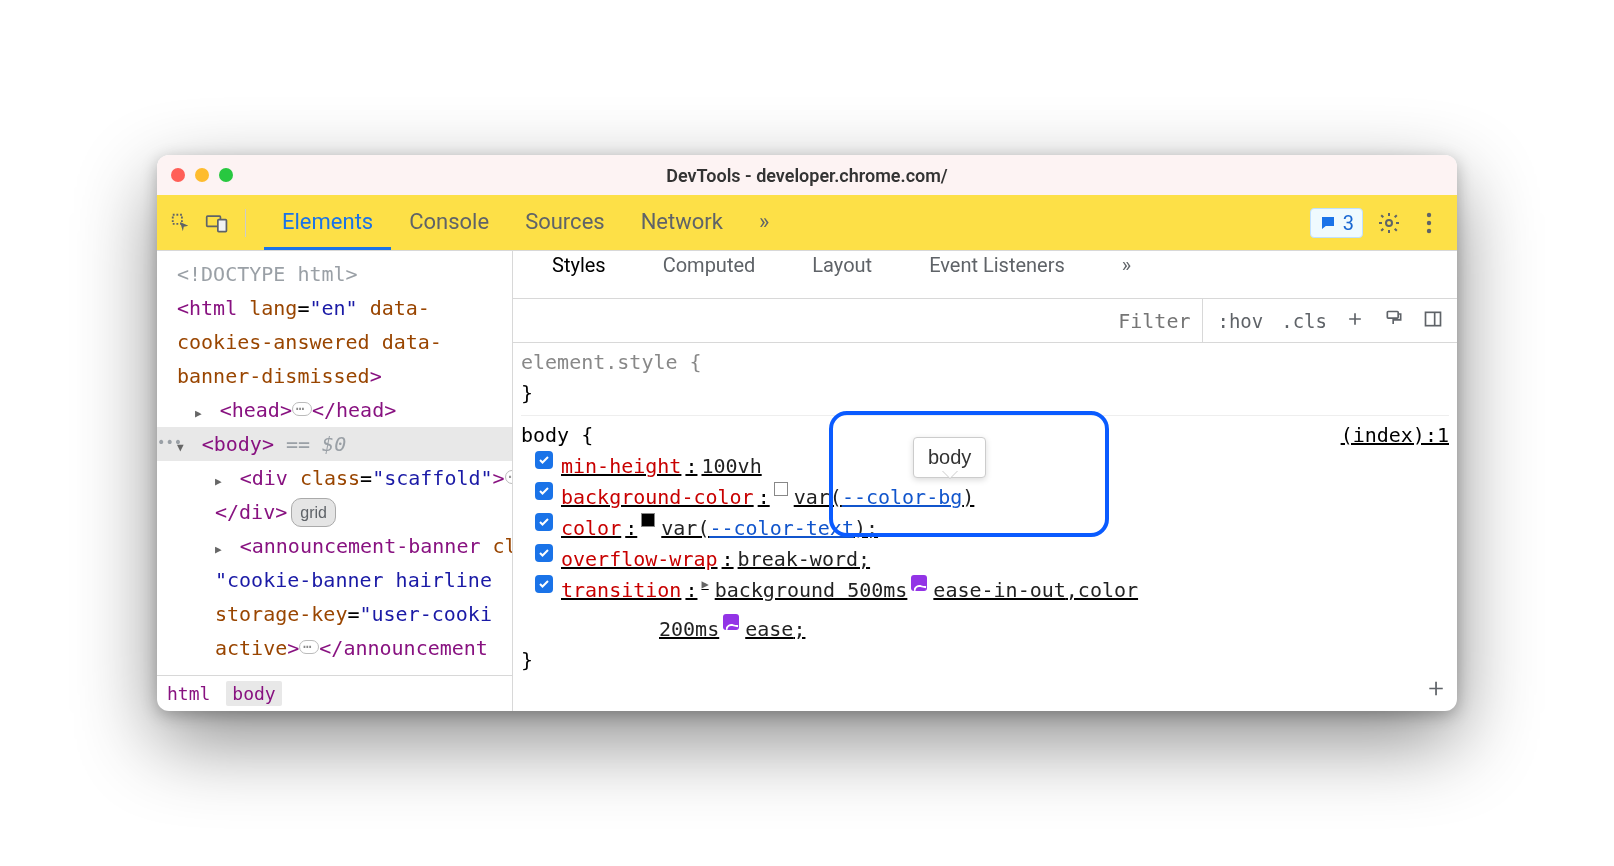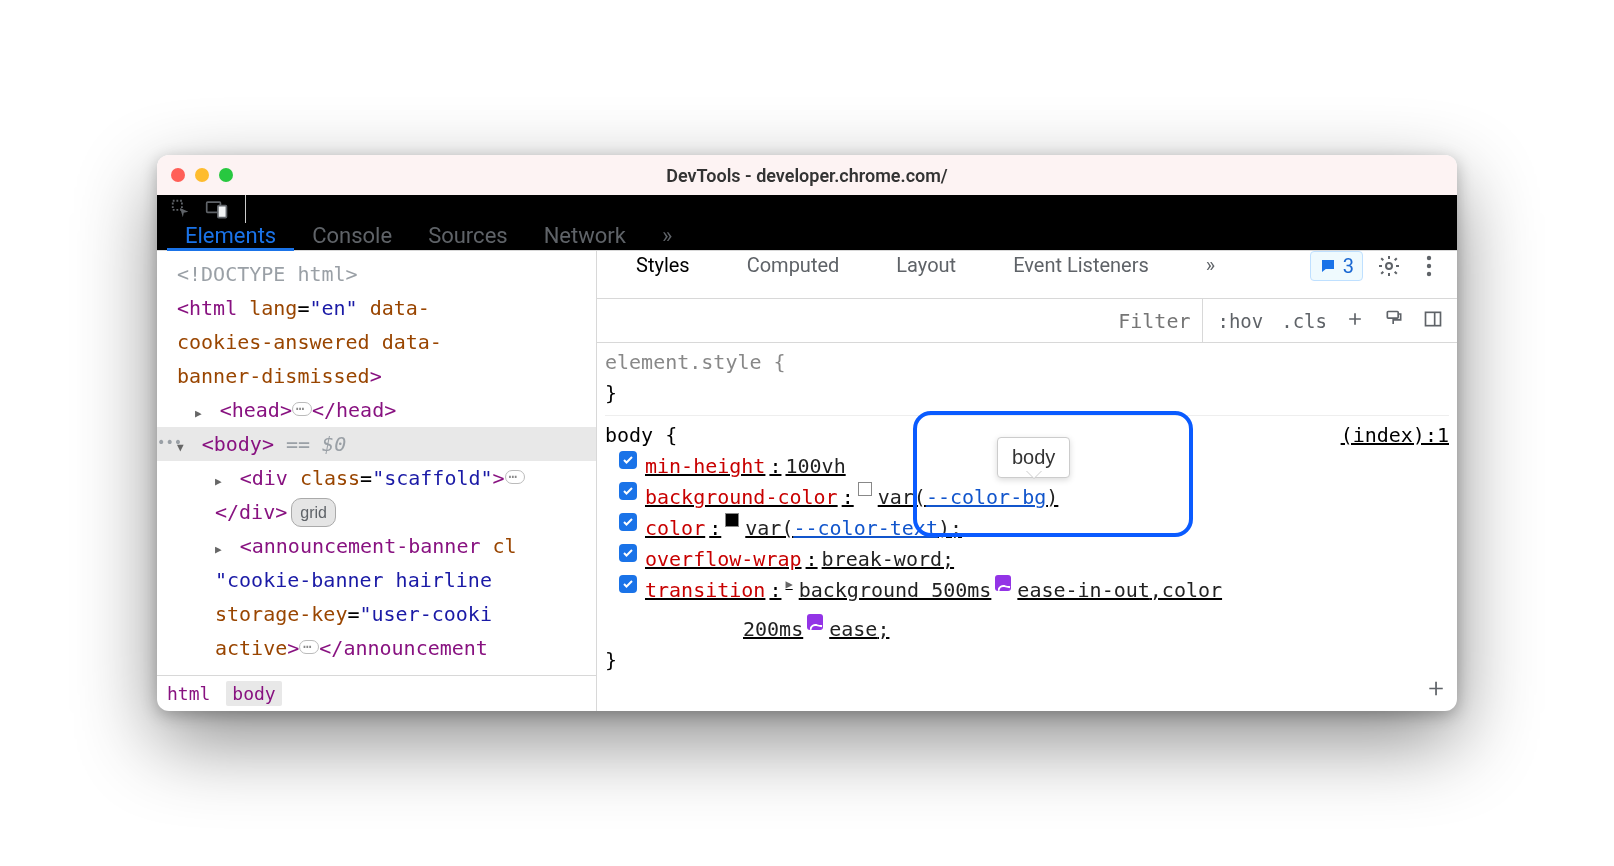--- a/index.html
+++ b/index.html
@@ -36,26 +36,25 @@
   position: absolute;
   left: 0; right: 0;
   text-align: center;
   font-weight: 600;
   font-size: 18px;
   color: #333;
   pointer-events: none;
 }
 .toolbar {
   height: 56px;
-  background: #000000;
+  background: #fde047;
   border-bottom: 1px solid #d8d8d8;
   display: flex;
   align-items: stretch;
   padding-left: 10px;
-  flex-direction: column;
 }
 .tb-left { display: flex; align-items: center; gap: 8px; padding-right: 12px; }
 .tb-icon { width: 28px; height: 28px; display:flex; align-items:center; justify-content:center; color:#5f6368; }
 .tb-divider { width: 1px; height: 28px; background: #ccc; margin: 0 6px; }
 .main-tabs { display: flex; align-items: stretch; }
 .main-tab {
   padding: 0 18px;
   display: flex;
   align-items: center;
   font-size: 22px;
@@ -66,21 +65,21 @@
 .main-tab.active { color: #1a73e8; border-bottom-color: #1a73e8; }
 .tb-right { margin-left: auto; display: flex; align-items: center; gap: 12px; padding-right: 14px; }
 .issues-badge {
   display: flex; align-items: center; gap: 6px;
   background: #effafe; border:1px solid #bfe0ff; border-radius: 4px;
   padding: 2px 8px; color: #1967d2; font-size: 20px;
 }
 .issues-badge svg { color: #1a73e8; }
 .content { display: flex; height: 460px; }
 .elem-panel {
-  width: 440px;
+  width: 356px;
   border-right: 1px solid #d8d8d8;
   display: flex;
   flex-direction: column;
   font-family: ui-monospace, Menlo, Consolas, monospace;
   font-size: 20px;
   overflow: hidden;
 }
 .dom-tree { flex: 1; padding: 6px 10px 6px 20px; overflow: hidden; line-height: 1.7; white-space: nowrap; }
 .dom-line { }
 .indent-1 { padding-left: 18px; }

